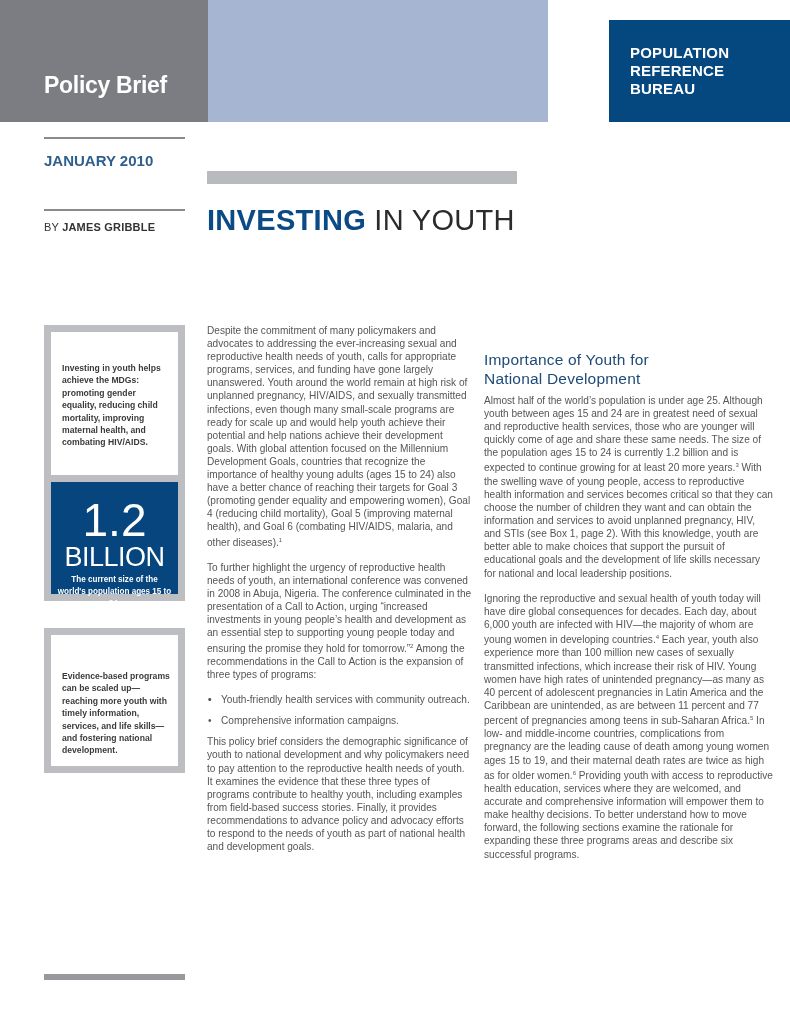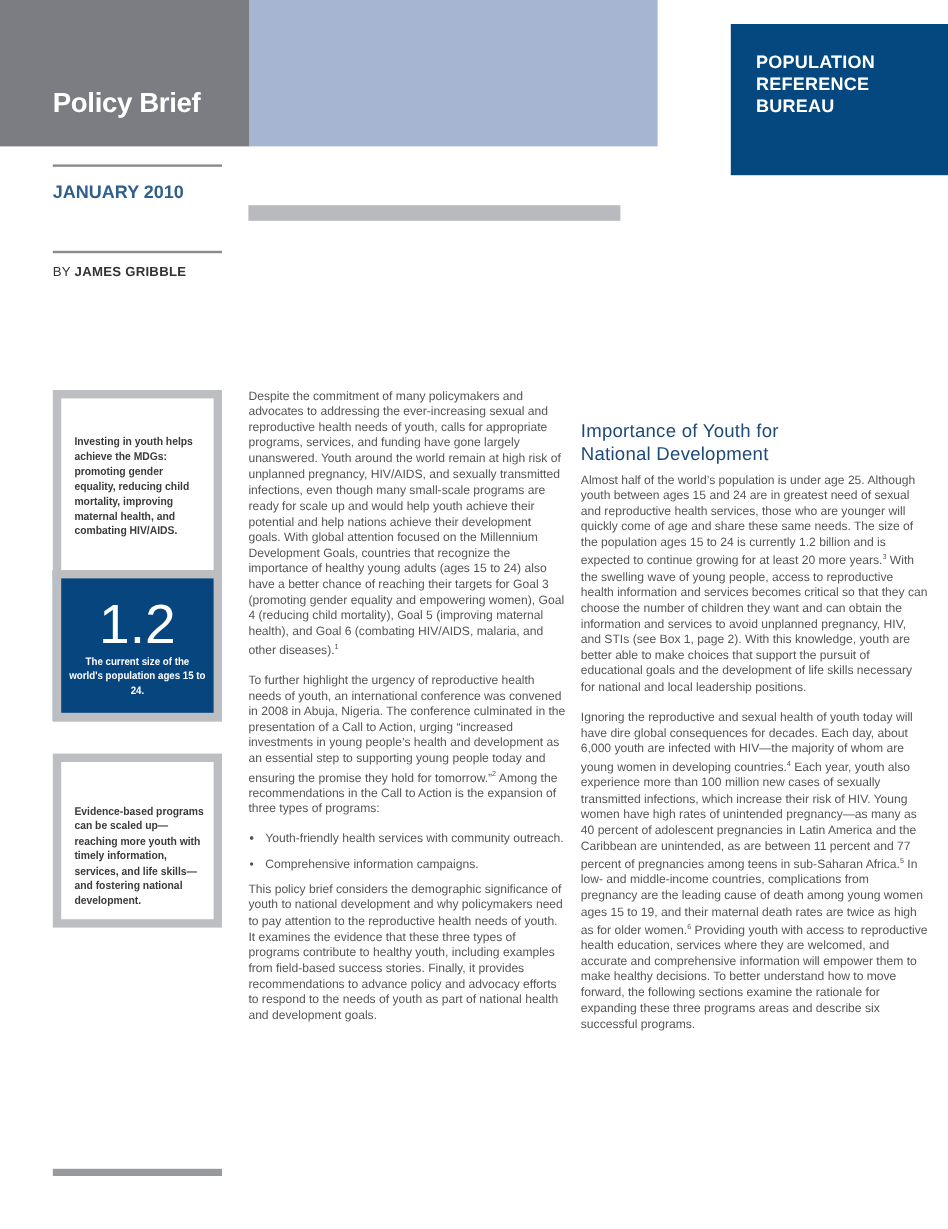--- a/index.html
+++ b/index.html
@@ -1,20 +1,20 @@
 <!DOCTYPE html>
 <html><head>
 <meta charset="utf-8">
 <style>
   html, body { margin:0; padding:0; }
   body { width:790px; height:1024px; background:#ffffff; position:relative; overflow:hidden; font-family:"Liberation Sans", sans-serif; }
   .hdr-gray { position:absolute; left:0; top:0; width:208px; height:122px; background:#7c7d82; }
   .hdr-gray .pb { position:absolute; left:44px; top:72px; color:#ffffff; font-family:"Liberation Sans", sans-serif; font-weight:bold; font-size:23px; letter-spacing:-0.3px; }
   .hdr-blue { position:absolute; left:208px; top:0; width:340px; height:122px; background:#a6b5d2; }
-  .hdr-logo { position:absolute; left:609px; top:20px; width:181px; height:126px; background:#05477f; }
+  .hdr-logo { position:absolute; left:609px; top:20px; width:181px; height:102px; background:#05477f; }
   .hdr-logo .l { position:absolute; left:21px; color:#fff; font-weight:bold; font-size:15px; letter-spacing:0.2px; line-height:17px; }
   .rule { position:absolute; background:#8a8b8f; }
   .date { position:absolute; left:44px; top:152px; font-size:15px; font-weight:bold; color:#2f5f8c; }
   .byline { position:absolute; left:44px; top:221px; font-size:11px; color:#333; letter-spacing:0.2px; }
   .byline b { font-weight:bold; }
   .titlebar { position:absolute; left:207px; top:171px; width:310px; height:13px; background:#b9babd; }
   .title { position:absolute; left:207px; top:203px; font-size:29px; line-height:35px; color:#2b2b2b; letter-spacing:0.3px; }
   .title .hl { color:#0a4a86; font-weight:bold; }
   .sidebox { position:absolute; left:44px; width:141px; box-sizing:border-box; border:7px solid #bdbec1; background:#fff; }
   .sidebox .txt { font-family:"Liberation Sans", sans-serif; font-size:9.4px; line-height:12.4px; color:#3a3a3a; font-weight:bold; transform:scaleX(0.92); transform-origin:left top; width:118px; }
@@ -46,27 +46,29 @@
 <div class="rule" style="left:44px;top:137px;width:141px;height:2px;"></div>
 <div class="date">JANUARY 2010</div>
 <div class="rule" style="left:44px;top:209px;width:141px;height:2px;"></div>
 <div class="byline">
   <span>BY</span>
   <b>JAMES GRIBBLE</b>
 </div>
 
 <div class="titlebar"></div>
 <div class="title">
+  <div><span class="hl">INVESTING</span><span> IN YOUTH</span></div>
 </div>
 
 <div class="sidebox" style="top:325px;height:158px;">
   <div class="txt" style="margin:30px 0 0 11px;">Investing in youth helps achieve the MDGs: promoting gender equality, reducing child mortality, improving maternal health, and combating HIV/AIDS.</div>
 </div>
 <div class="bigbox">
   <div class="n">1.2</div>
+  <div class="u">BILLION</div>
   <div class="c">The current size of the world's population ages 15 to 24.</div>
 </div>
 <div class="sidebox" style="top:628px;height:145px;">
   <div class="txt" style="margin:35px 0 0 11px;">Evidence-based programs can be scaled up—reaching more youth with timely information, services, and life skills—and fostering national development.</div>
 </div>
 
 <div class="col" style="left:207px;top:324px;width:265px;">
   <p><span>Despite the commitment of many policymakers and advocates to addressing the ever-increasing sexual and reproductive health needs of youth, calls for appropriate programs, services, and funding have gone largely unanswered. Youth around the world remain at high risk of unplanned pregnancy, HIV/AIDS, and sexually transmitted infections, even though many small-scale programs are ready for scale up and would help youth achieve their potential and help nations achieve their development goals. With global attention focused on the Millennium Development Goals, countries that recognize the importance of healthy young adults (ages 15 to 24) also have a better chance of reaching their targets for Goal 3 (promoting gender equality and empowering women), Goal 4 (reducing child mortality), Goal 5 (improving maternal health), and Goal 6 (combating HIV/AIDS, malaria, and other diseases).</span><sup>1</sup></p>
   <p><span>To further highlight the urgency of reproductive health needs of youth, an international conference was convened in 2008 in Abuja, Nigeria. The conference culminated in the presentation of a Call to Action, urging “increased investments in young people’s health and development as an essential step to supporting young people today and ensuring the promise they hold for tomorrow.”</span><sup>2</sup><span> Among the recommendations in the Call to Action is the expansion of three types of programs:</span></p>
   <ul>

